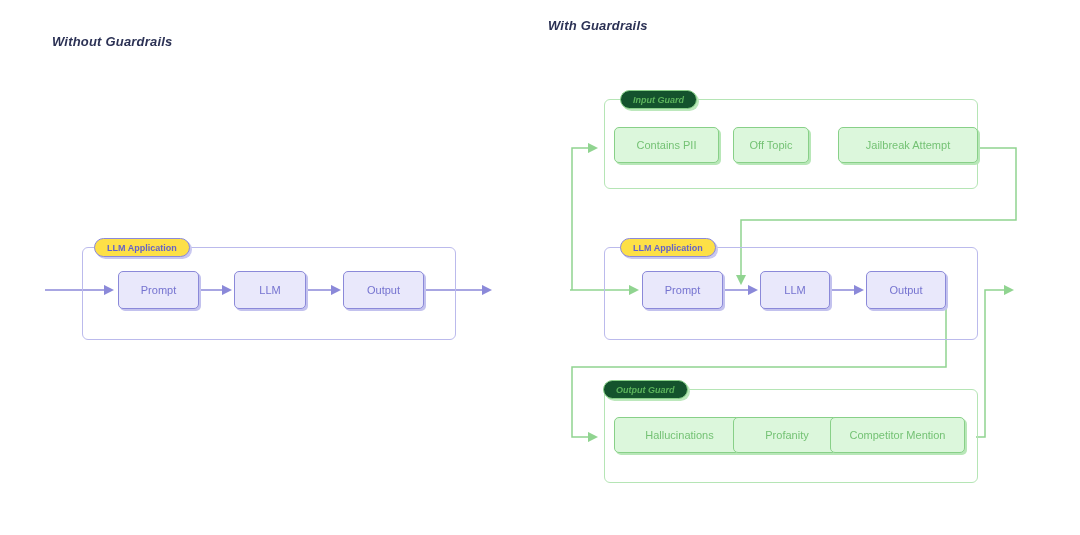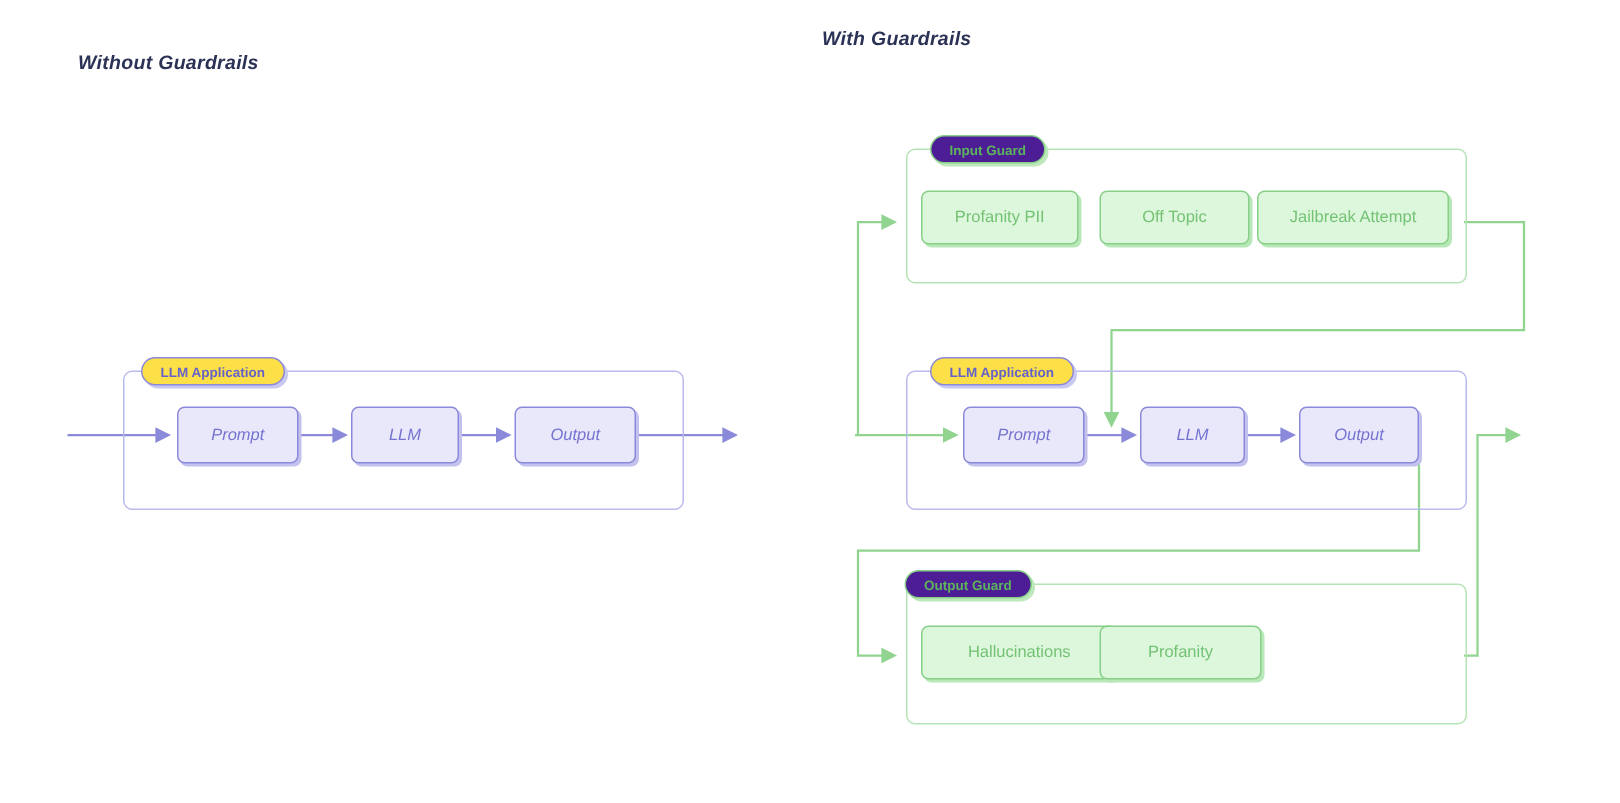--- a/index.html
+++ b/index.html
@@ -21,28 +21,28 @@
   }
   .purple-container{border:1px solid #bbbaec;}
   .purple-container::after{border:1px solid #dcdbf5;}
   .green-container{border:1px solid #b5e5b5;}
   .green-container::after{border:1px solid #d9f2d9;}
   .pill{
     position:absolute;height:19px;display:flex;align-items:center;justify-content:center;
     padding:0 12px;border-radius:10px;font-size:9px;font-weight:700;box-sizing:border-box;
   }
   .pill.purple{background:#fde047;border:1px solid #8b89d9;color:#6562c8;box-shadow:2px 2px 0 #c9c8f0;}
-  .pill.green{background:#4c1d95;border:1px solid #88d088;color:#5cb45c;box-shadow:2px 2px 0 #bce8bc;}
+  .pill.green{background:#14532d;border:1px solid #88d088;color:#5cb45c;box-shadow:2px 2px 0 #bce8bc;font-style:italic;}
   .node{
     position:absolute;display:flex;align-items:center;justify-content:center;
     border-radius:5px;font-size:11px;box-sizing:border-box;
   }
   .node.purple{
     background:#e9e8fb;border:1px solid #8b89d9;color:#7573d0;
-    box-shadow:2px 2px 0 #c3c2ee;height:38px;font-style:italic;
+    box-shadow:2px 2px 0 #c3c2ee;height:38px;
   }
   .node.green{
     background:#dcf7dc;border:1px solid #88d088;color:#74c274;
     box-shadow:2px 2px 0 #b8e7b8;height:36px;
   }
 </style>
 </head>
 <body>
 
 <div id="canvas">
@@ -77,28 +77,29 @@
 
   <div class="container-box purple-container" style="left:82px;top:247px;width:372px;height:91px;"></div>
   <div class="pill purple" style="left:94px;top:238px;">LLM Application</div>
 
   <div class="node purple" style="left:118px;top:271px;width:81px;">Prompt</div>
   <div class="node purple" style="left:234px;top:271px;width:72px;">LLM</div>
   <div class="node purple" style="left:343px;top:271px;width:81px;">Output</div>
 
   <div class="container-box green-container" style="left:604px;top:99px;width:372px;height:88px;"></div>
   <div class="pill green" style="left:620px;top:90px;">Input Guard</div>
-  <div class="node green" style="left:614px;top:127px;width:105px;">Profanity PII</div>
-  <div class="node green" style="left:733px;top:127px;width:100px;">Off Topic</div>
-  <div class="node green" style="left:838px;top:127px;width:128px;">Jailbreak Attempt</div>
+  <div class="node green" style="left:614px;top:127px;width:105px;">Contains PII</div>
+  <div class="node green" style="left:733px;top:127px;width:76px;">Off Topic</div>
+  <div class="node green" style="left:838px;top:127px;width:140px;">Jailbreak Attempt</div>
 
   <div class="container-box purple-container" style="left:604px;top:247px;width:372px;height:91px;"></div>
   <div class="pill purple" style="left:620px;top:238px;">LLM Application</div>
   <div class="node purple" style="left:642px;top:271px;width:81px;">Prompt</div>
   <div class="node purple" style="left:760px;top:271px;width:70px;">LLM</div>
   <div class="node purple" style="left:866px;top:271px;width:80px;">Output</div>
 
   <div class="container-box green-container" style="left:604px;top:389px;width:372px;height:92px;"></div>
   <div class="pill green" style="left:603px;top:380px;">Output Guard</div>
   <div class="node green" style="left:614px;top:417px;width:131px;">Hallucinations</div>
   <div class="node green" style="left:733px;top:417px;width:108px;">Profanity</div>
+  <div class="node green" style="left:830px;top:417px;width:135px;">Competitor Mention</div>
 
 </div>
 
 </body></html>

